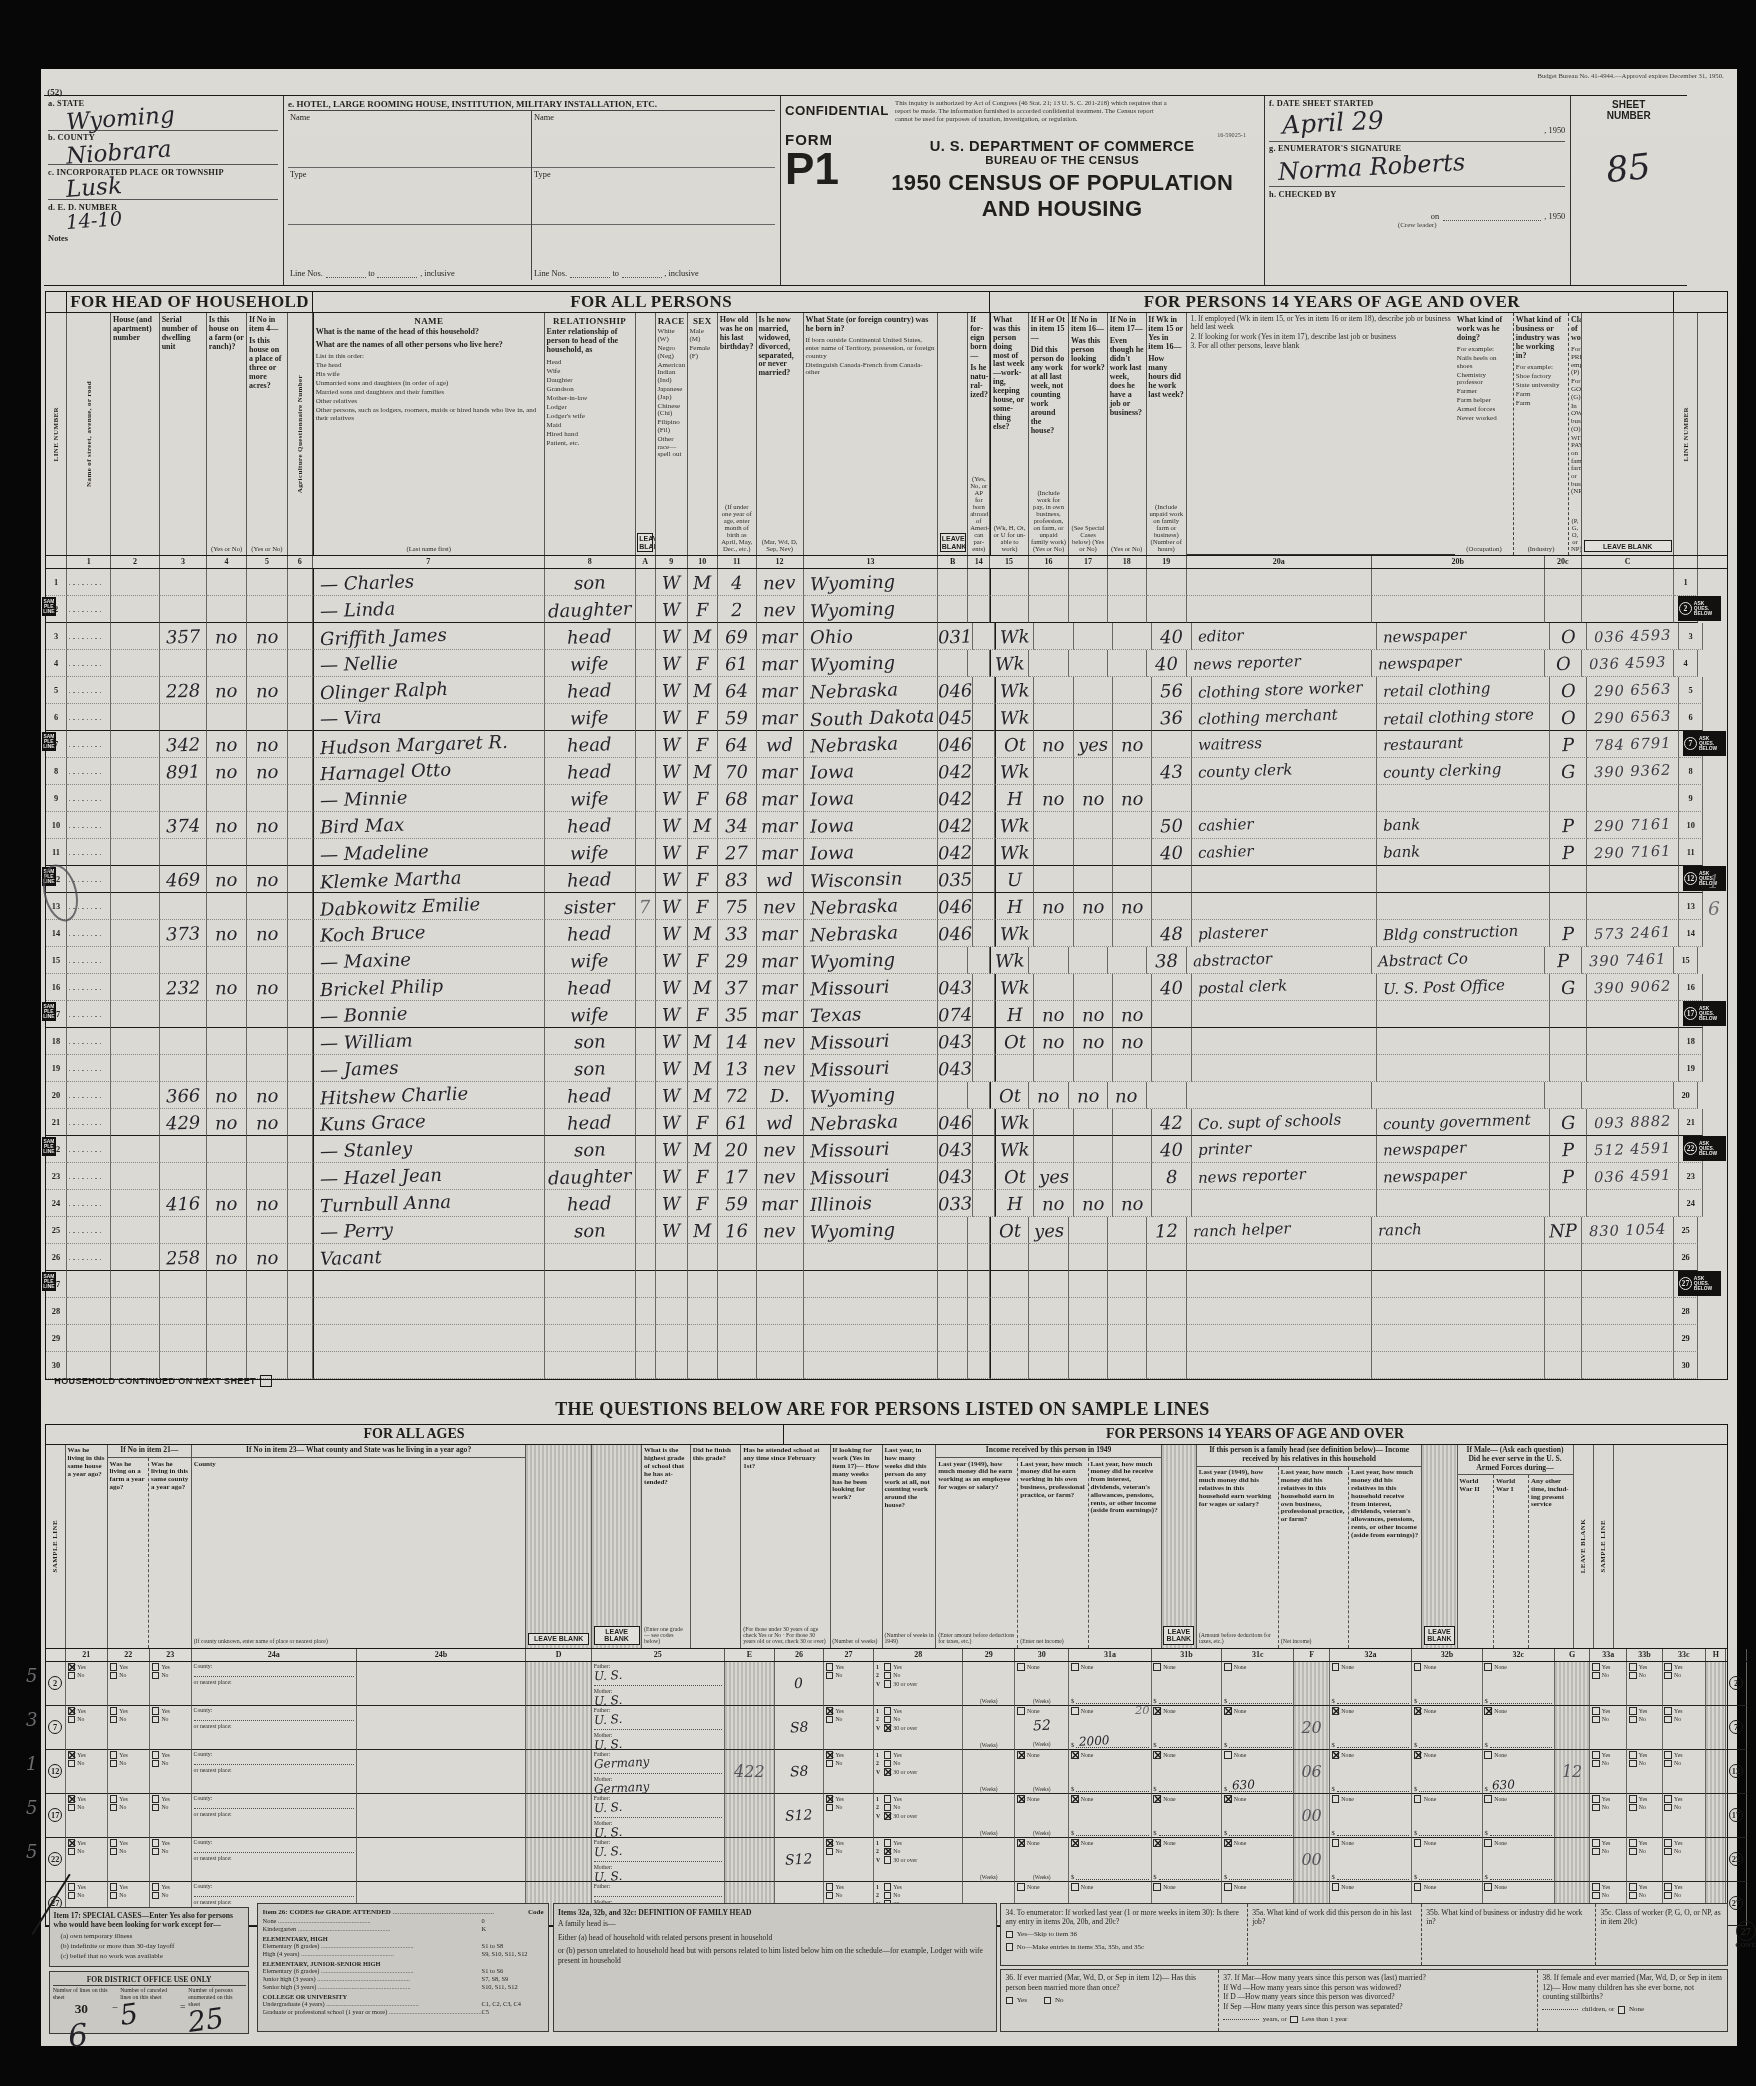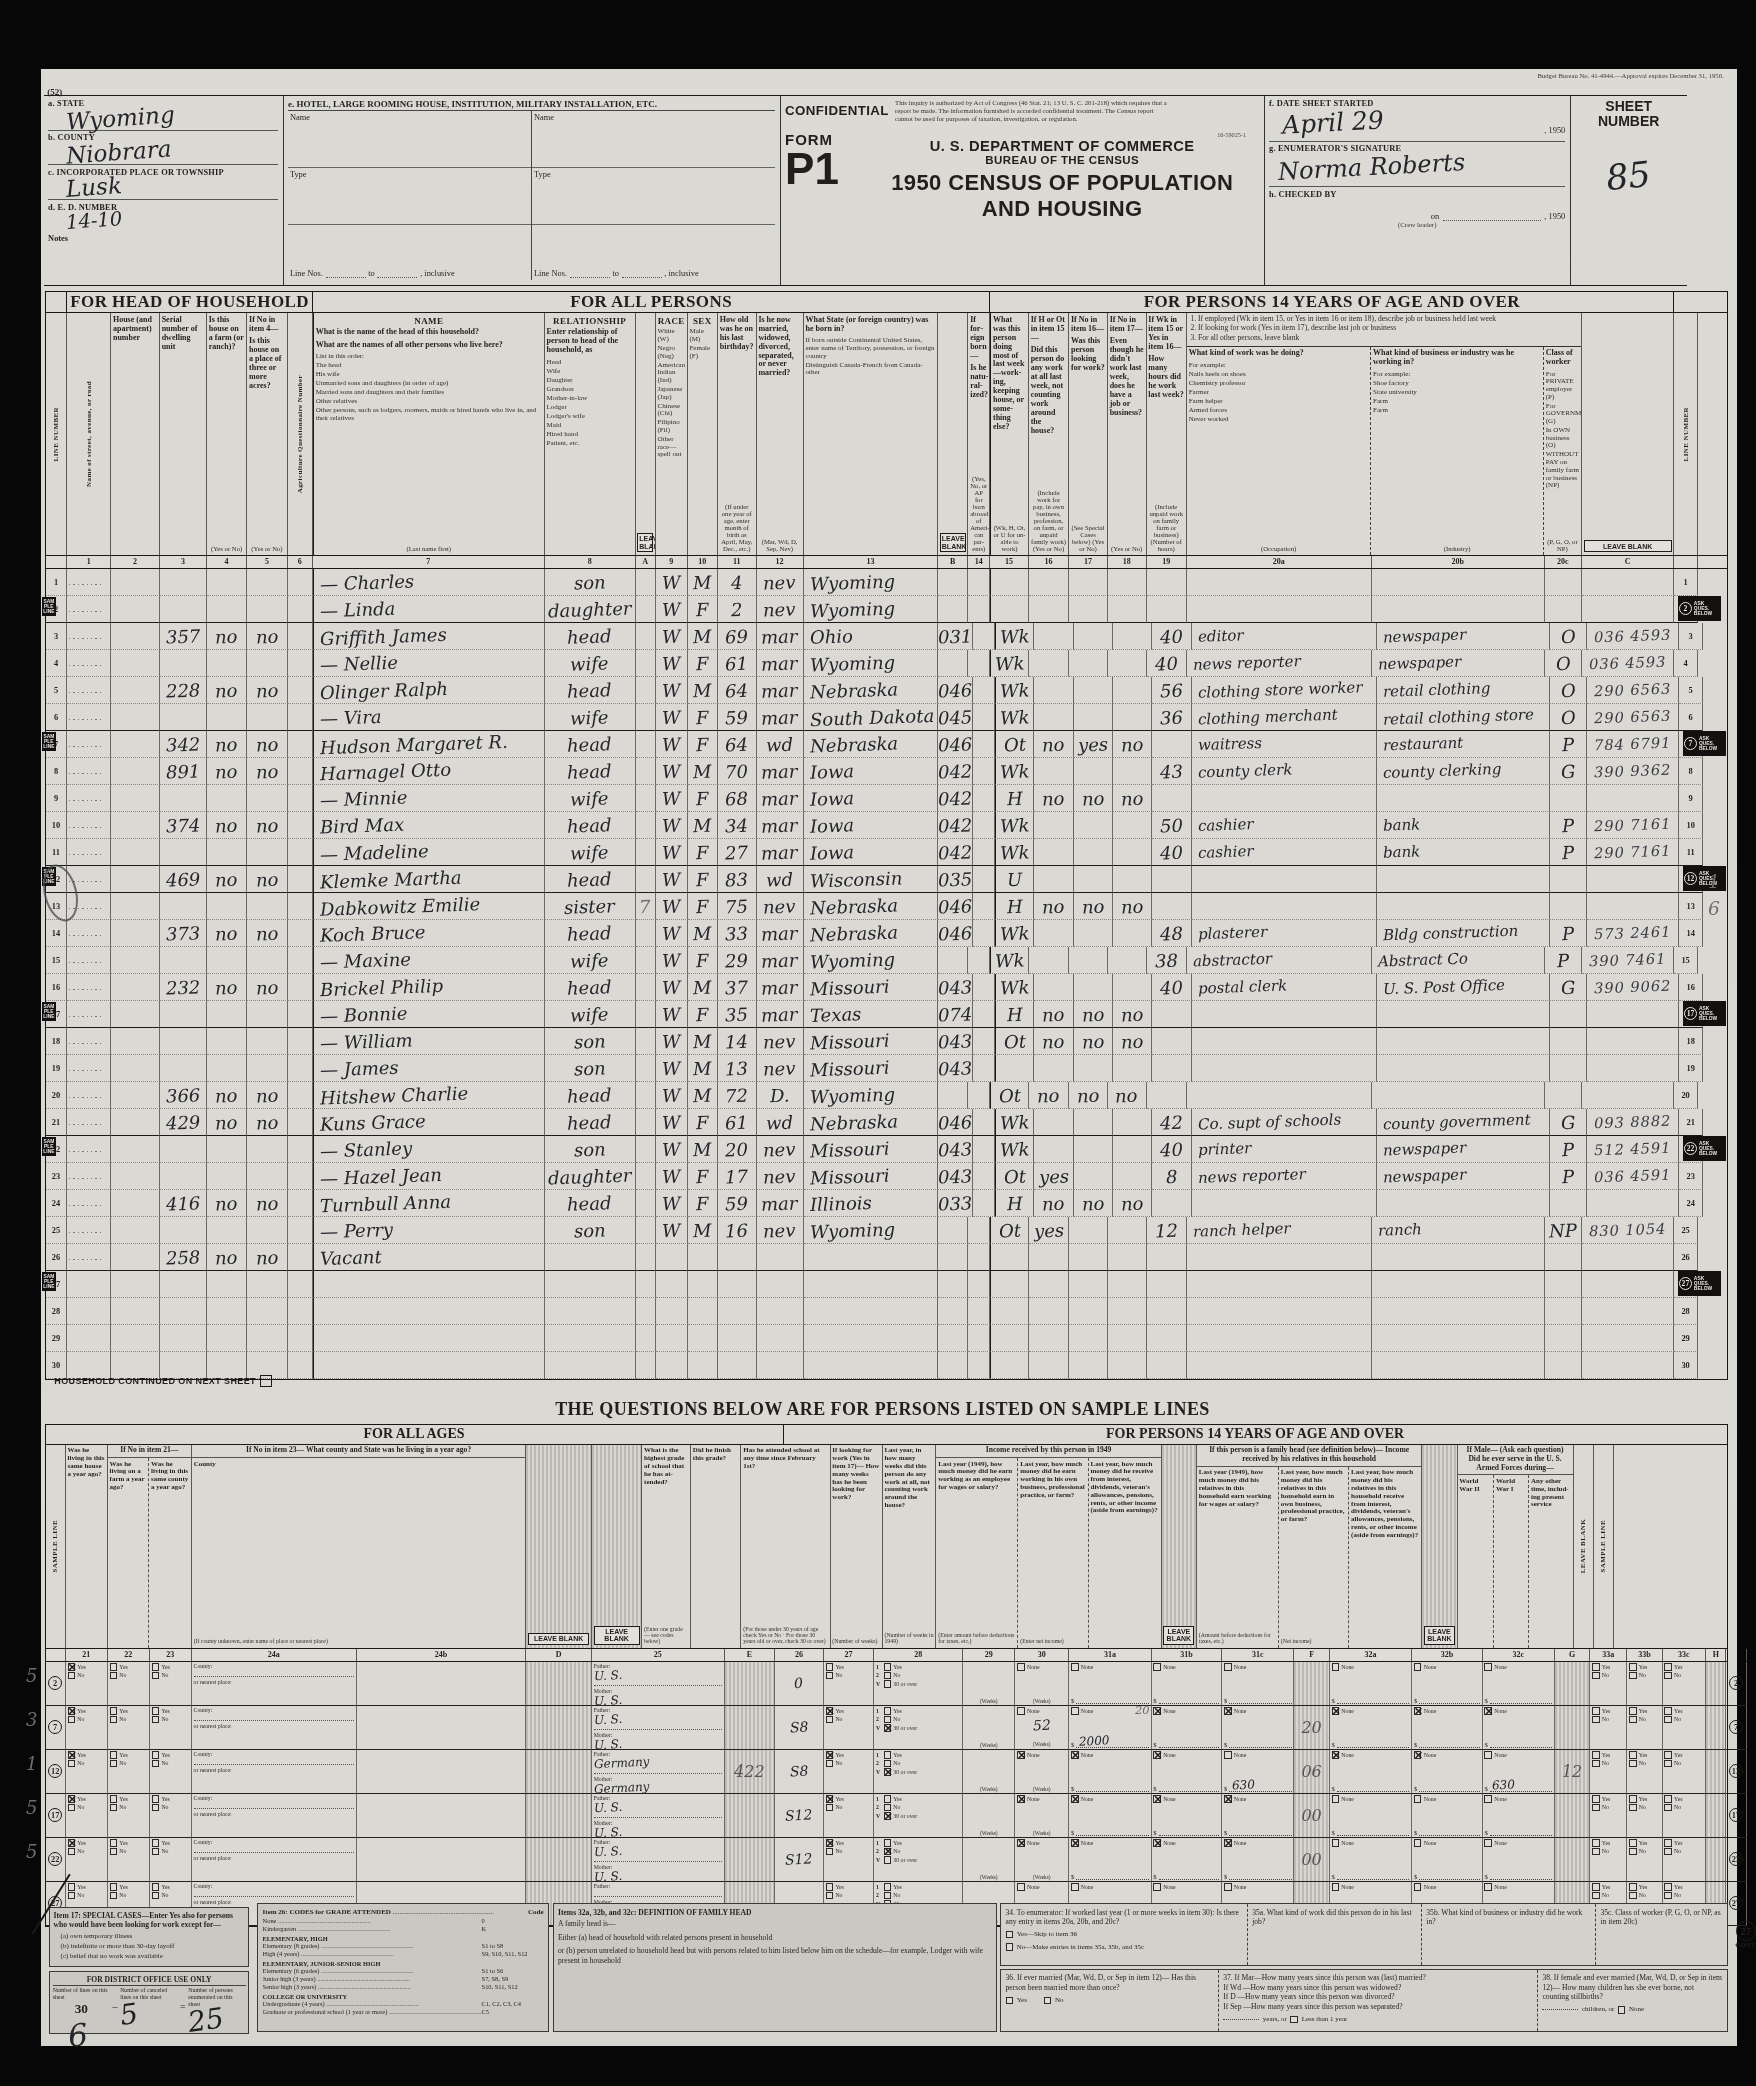--- a/index.html
+++ b/index.html
@@ -36,40 +36,40 @@
 .dept1{font-family:"Liberation Sans",sans-serif;font-weight:bold;font-size:14.7px;letter-spacing:0.4px}
 .dept2{font-family:"Liberation Sans",sans-serif;font-weight:bold;font-size:11.5px;letter-spacing:0.4px}
 .census{font-family:"Liberation Sans",sans-serif;font-weight:bold;font-size:22px;letter-spacing:0.4px;margin-top:4.4px}
 .hdate .hfield{min-height:43px}
 .hw-date{font-size:25px;transform:rotate(-3deg);margin-left:13.3px}
 .hw-sig{font-size:24px;transform:rotate(-3deg);margin-left:9px}
 .y1950{float:right;font-size:8.4px;margin-top:18px}
 .crew{font-size:7px;text-align:center;color:#3a3833}
 .onrow{display:flex;align-items:flex-end;gap:3.6px;font-size:8.4px;margin-top:13.3px;justify-content:flex-end}
 .hsheet{text-align:center}
-.sheetlab{font-family:"Liberation Sans",sans-serif;font-weight:bold;font-size:14px;line-height:1.1;white-space:pre-line}
+.sheetlab{font-family:"Liberation Sans",sans-serif;font-weight:bold;font-size:10px;line-height:1.1;white-space:pre-line}
 .sheetnum{font-size:35px;transform:rotate(-6deg);margin-top:27px}
 #budget{position:absolute;right:13.3px;top:2.7px;font-size:6.7px;color:#3c3a36}
 
 #maintable{position:absolute;left:3.6px;top:222px;width:1683px;border:1.3px solid #171614;background:#dbd9d4}
 .bandrow{display:flex;border-bottom:1.3px solid #1a1918;height:21px}
 .band{border-right:1.3px solid #1a1918;display:flex;align-items:center;justify-content:center;
   font-weight:bold;font-size:17px;letter-spacing:0.4px}
 .band:last-child{border-right:none}
 #mt-heads{display:flex;height:243px;border-bottom:0.9px solid #1a1918}
 .ch{border-right:0.4px solid #5a5852;display:flex;flex-direction:column;padding:2.7px 1.8px;overflow:hidden;position:relative}
 .ch.hl,.cl.hl{border-left:1.3px solid #1b1a18}
 .cap{font-weight:bold;font-size:9px;text-align:center;letter-spacing:0.4px;margin-bottom:2.7px}
 .cht{font-weight:bold;font-size:8px;line-height:1.12;margin-bottom:3.6px}
 .chl{font-size:7px;line-height:1.1;margin-bottom:1.3px;color:#2e2c28}
 .chfoot{margin-top:auto;font-size:6.7px;text-align:center;color:#2e2c28}
 .lbbox{margin-top:auto;border:1.3px solid #1c1b19;font-family:"Liberation Sans",sans-serif;
   font-weight:bold;font-size:7px;line-height:1.05;padding:1.3px 0.9px;text-align:center;background:#e2e0db}
 .vert{writing-mode:vertical-rl;transform:rotate(180deg);font-weight:bold;font-size:7px;letter-spacing:0.4px;margin:auto;white-space:pre-line;text-align:center}
-.grp20{display:flex;flex-direction:column;border-right:0.4px solid #5a5852}
+.grp20{display:flex;flex-direction:row;border-right:0.4px solid #5a5852}
 .note123{border-bottom:0.9px solid #33312d;padding:1.8px 3.6px}
 .note123 .chl{font-size:7.6px}
 .g20cols{display:flex;flex:1}
 .g20cols .ch{border-right:0.9px dashed #44423e}
 .g20cols .ch:last-child{border-right:none}
 #mt-nums{display:flex;height:13.3px;border-bottom:0.9px solid #1a1918;background:#dedcd7}
 .cn{border-right:0.4px solid #5a5852;font-weight:bold;font-size:8px;text-align:center;line-height:12.4px}
 .rw{display:flex;height:27px;position:relative}
 .rw .cl{border-right:0.4px solid #6a6862;border-bottom:0.4px dotted #8a8881;position:relative;overflow:visible;
   display:flex;align-items:center;justify-content:center}

